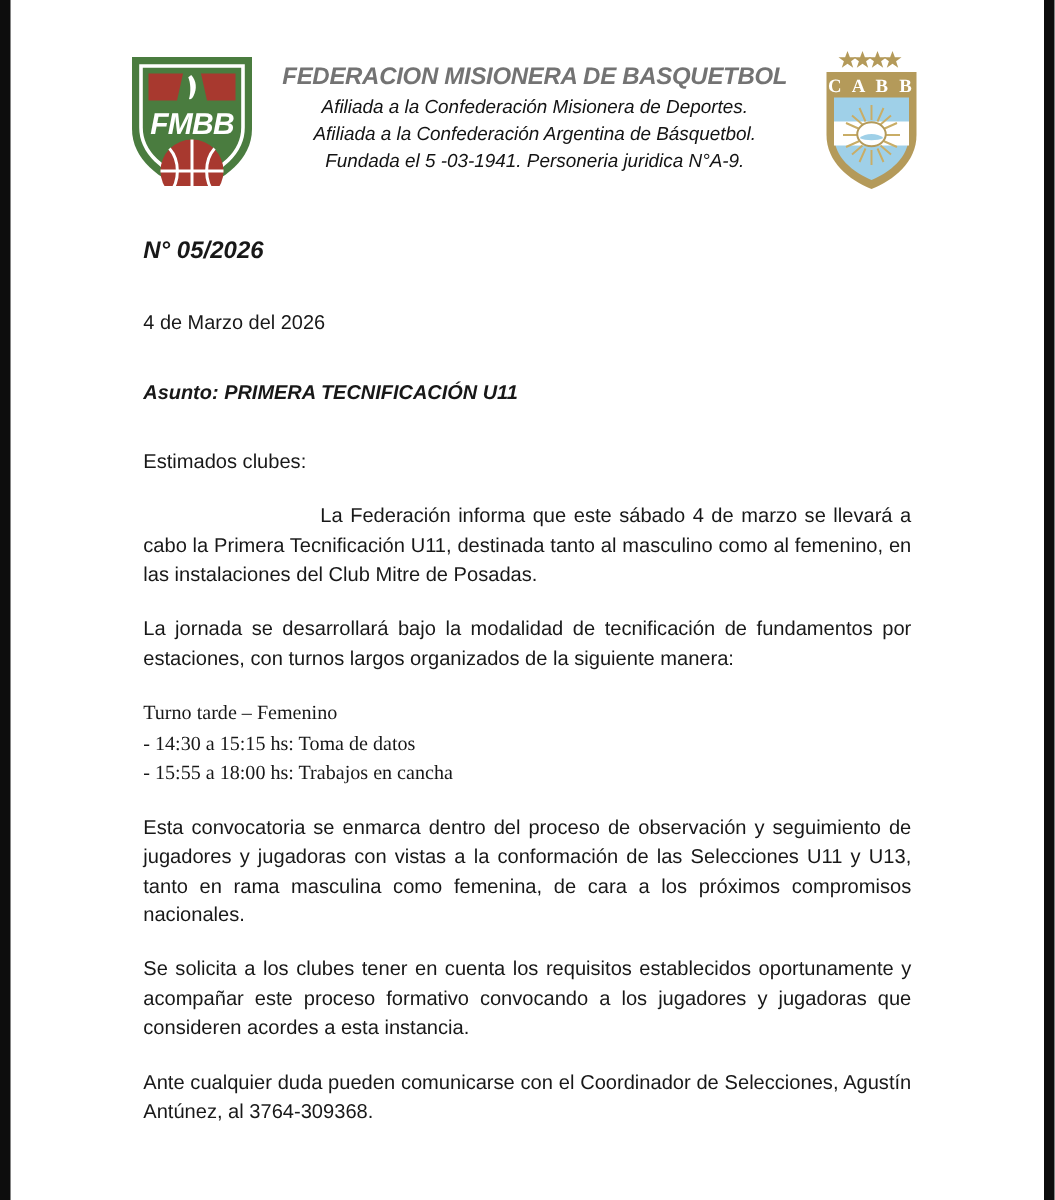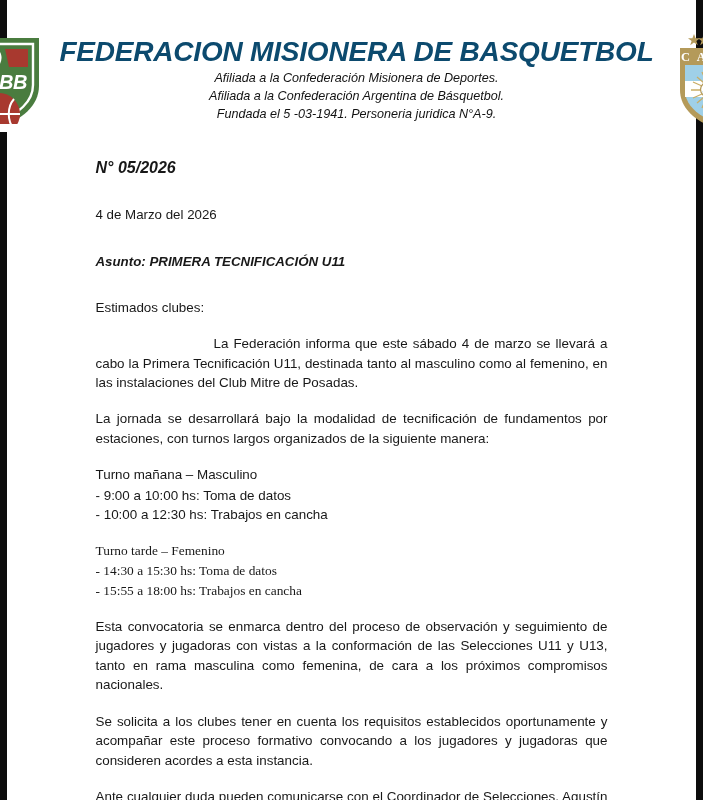--- a/index.html
+++ b/index.html
@@ -46,23 +46,23 @@
 
   .head-text {
     flex: 0 0 auto;
     text-align: center;
     padding: 0 6px;
   }
   .org-title {
     font-family: "Liberation Sans", sans-serif;
     font-weight: bold;
     font-style: italic;
-    font-size: 28px;
+    font-size: 16px;
     letter-spacing: -0.2px;
-    color: #0c4a6e;
+    color: #737373;
     white-space: nowrap;
     line-height: 1.15;
   }
   .org-sub {
     font-family: "Liberation Sans", sans-serif;
     font-style: italic;
     font-size: 12.6px;
     color: #131313;
     line-height: 1.42;
     white-space: nowrap;
@@ -197,27 +197,22 @@
     </div>
 
     <p class="para greeting">Estimados clubes:</p>
 
     <p class="para lead">La Federación informa que este sábado 4 de marzo se llevará a cabo la Primera Tecnificación U11, destinada tanto al masculino como al femenino, en las instalaciones del Club Mitre de Posadas.</p>
 
     <p class="para">La jornada se desarrollará bajo la modalidad de tecnificación de fundamentos por estaciones, con turnos largos organizados de la siguiente manera:</p>
 
     <div class="schedule-block">
       <div class="schedule-group">
-        <p class="schedule-title">Turno mañana – Masculino</p>
-        <p class="schedule-item">- 9:00 a 10:00 hs: Toma de datos</p>
-        <p class="schedule-item">- 10:00 a 12:30 hs: Trabajos en cancha</p>
-      </div>
-      <div class="schedule-group">
         <p class="schedule-title">Turno tarde – Femenino</p>
-        <p class="schedule-item">- 14:30 a 15:30 hs: Toma de datos</p>
+        <p class="schedule-item">- 14:30 a 15:15 hs: Toma de datos</p>
         <p class="schedule-item">- 15:55 a 18:00 hs: Trabajos en cancha</p>
       </div>
     </div>
 
     <p class="para">Esta convocatoria se enmarca dentro del proceso de observación y seguimiento de jugadores y jugadoras con vistas a la conformación de las Selecciones U11 y U13, tanto en rama masculina como femenina, de cara a los próximos compromisos nacionales.</p>
 
     <p class="para">Se solicita a los clubes tener en cuenta los requisitos establecidos oportunamente y acompañar este proceso formativo convocando a los jugadores y jugadoras que consideren acordes a esta instancia.</p>
 
     <p class="para">Ante cualquier duda pueden comunicarse con el Coordinador de Selecciones, Agustín Antúnez, al 3764-309368.</p>
 

